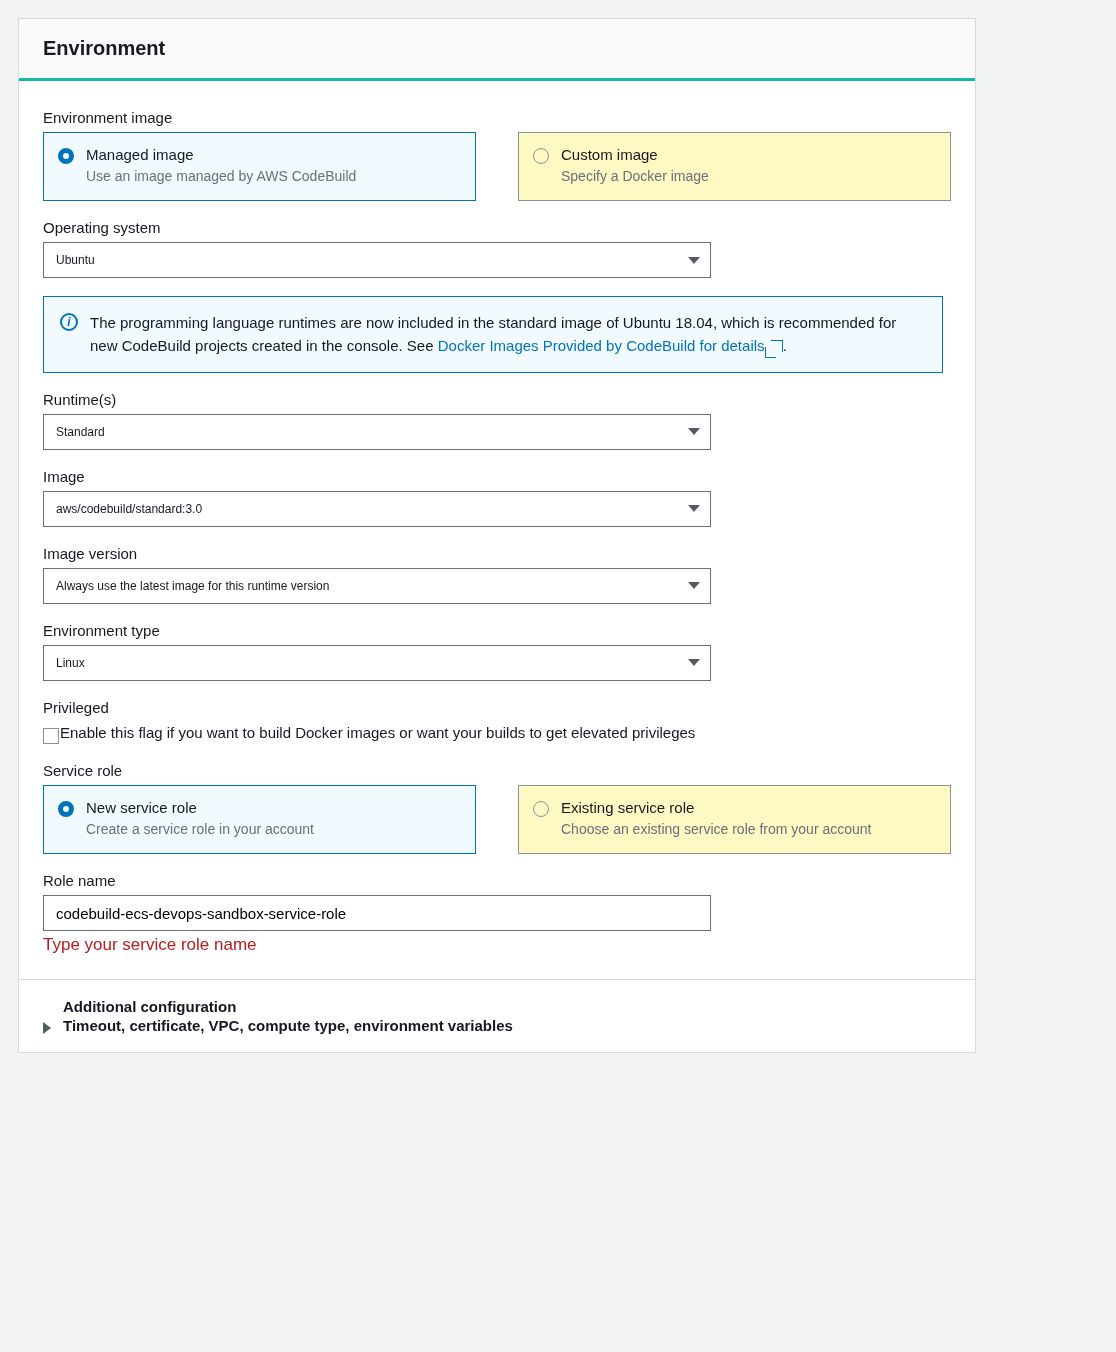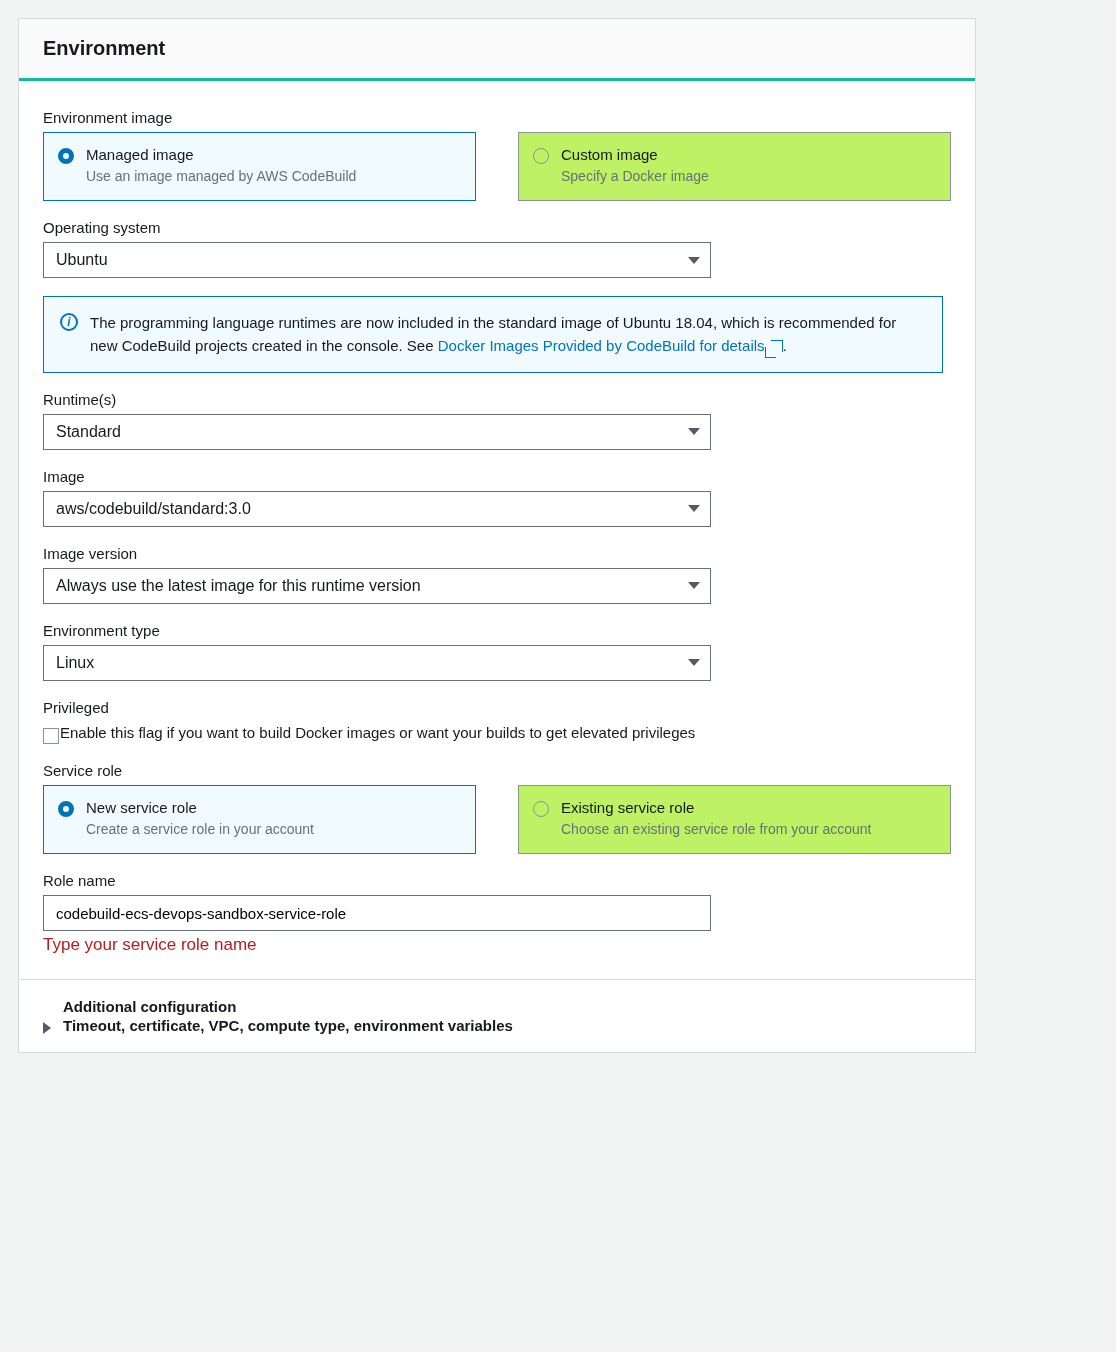--- a/index.html
+++ b/index.html
@@ -30,21 +30,21 @@
     margin-top: 18px;
     margin-bottom: 6px;
   }
   .tiles {
     display: flex;
     gap: 42px;
   }
   .tile {
     flex: 1;
     border: 1px solid #879596;
-    background: #bef264;
+    background: #fef9c3;
     padding: 12px 14px 14px 14px;
     display: flex;
     align-items: flex-start;
     gap: 12px;
     cursor: pointer;
   }
   .tile.selected {
     border-color: #0073bb;
     background: #f1faff;
   }
@@ -73,21 +73,21 @@
     margin-top: 2px;
   }
   .dropdown {
     width: 668px;
     border: 1px solid #687078;
     height: 36px;
     display: flex;
     align-items: center;
     justify-content: space-between;
     padding: 0 10px 0 12px;
-    font-size: 16px;
+    font-size: 12px;
     background: #fff;
     cursor: pointer;
   }
   .caret {
     width: 0; height: 0;
     border-left: 6px solid transparent;
     border-right: 6px solid transparent;
     border-top: 7px solid #545b64;
   }
   .info-box {

